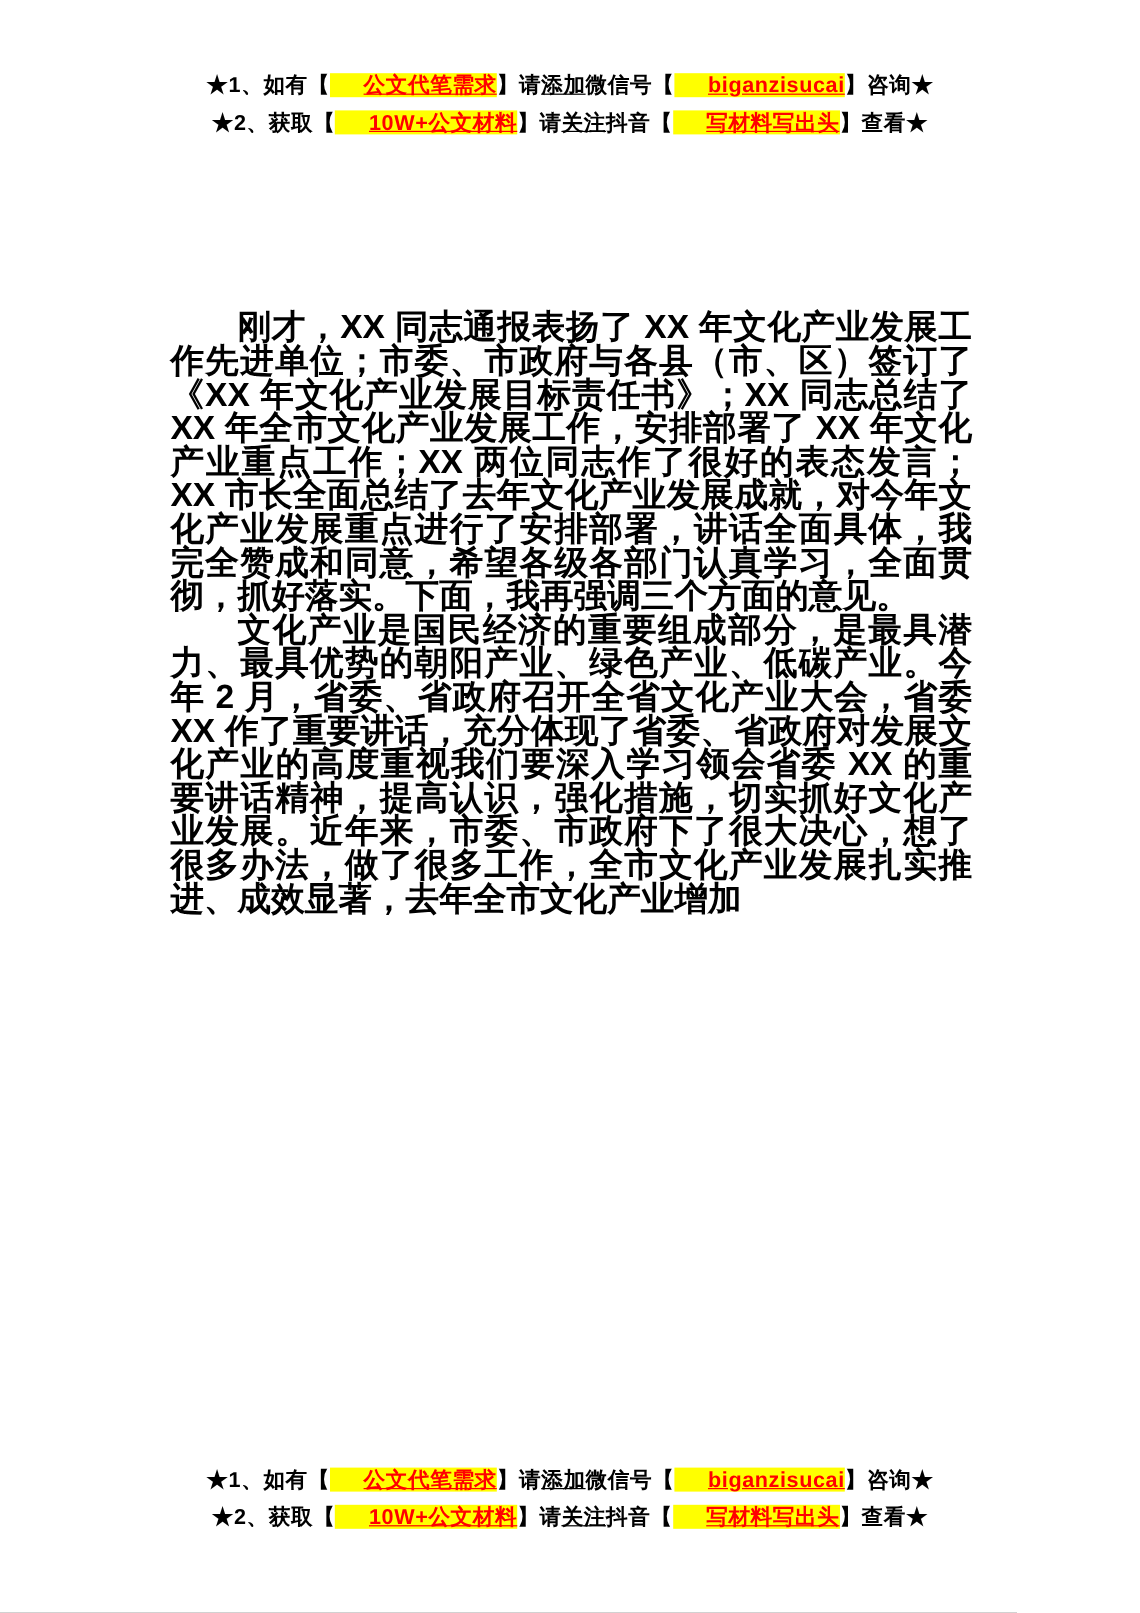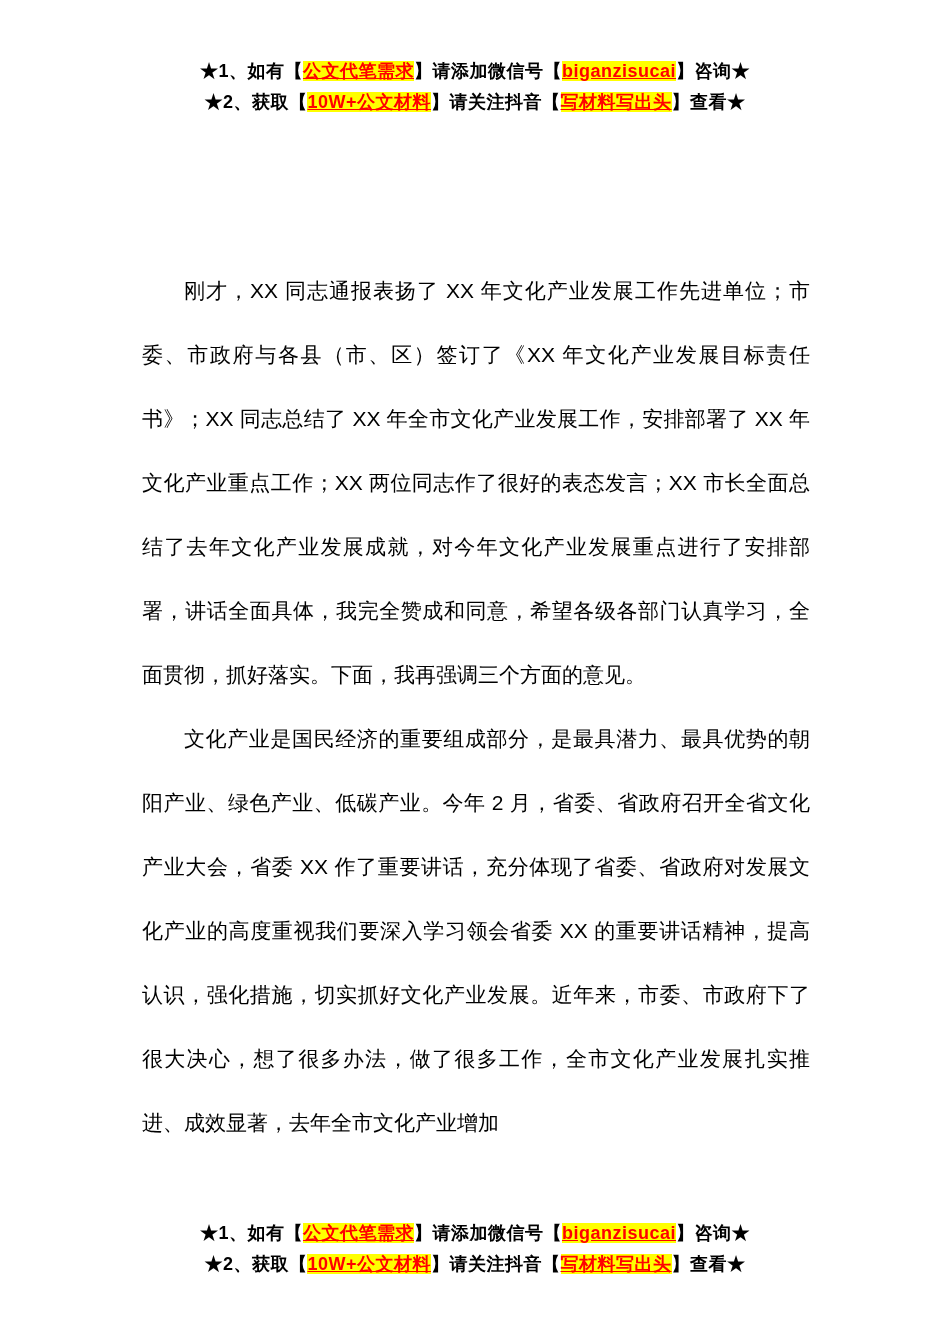--- a/index.html
+++ b/index.html
@@ -31,45 +31,47 @@
     letter-spacing: 0.5px;
   }
   .notice-header { top: 56px; }
   .notice-footer { top: 1218px; }
   .seg-plain { color: var(--text); margin-top: 36px; }
   .seg-hl {
     color: var(--highlight-text);
     background: var(--highlight-bg);
     text-decoration: underline;
     text-decoration-color: var(--highlight-text);
+    padding-left: 28px;
   }
   .seg-u {
     color: var(--text);
+    text-decoration: underline;
   }
   .title {
     position: absolute;
     top: 170px;
     left: 0;
     right: 0;
     text-align: center;
     font-size: 27px;
     font-weight: bold;
   }
   .body {
     position: absolute;
     top: 259px;
     left: 142px;
     width: 668px;
   }
   .para {
-    font-size: 21px;
-    line-height: 64px;
+    font-size: 28px;
+    line-height: 28px;
     text-align: justify;
     text-indent: 2em;
-    font-weight: normal;
+    font-weight: bold;
   }
   .heading {
     font-size: 25px;
     line-height: 48px;
     text-align: justify;
     text-indent: 2em;
     font-weight: bold;
     margin: 20px 0 6px 0;
   }
 </style>

